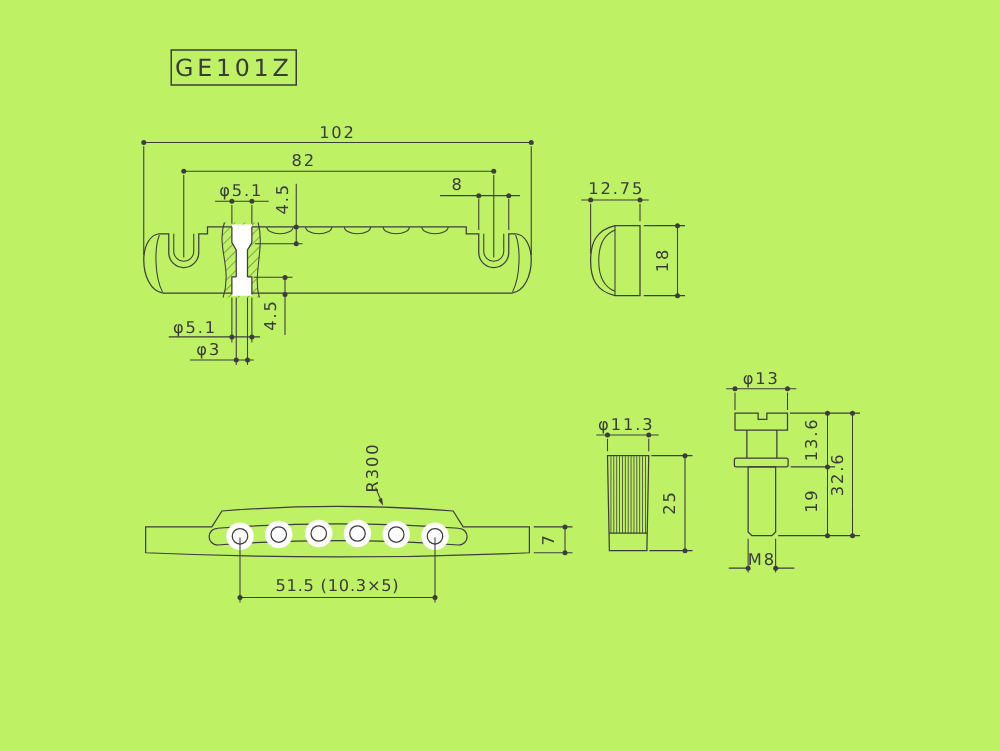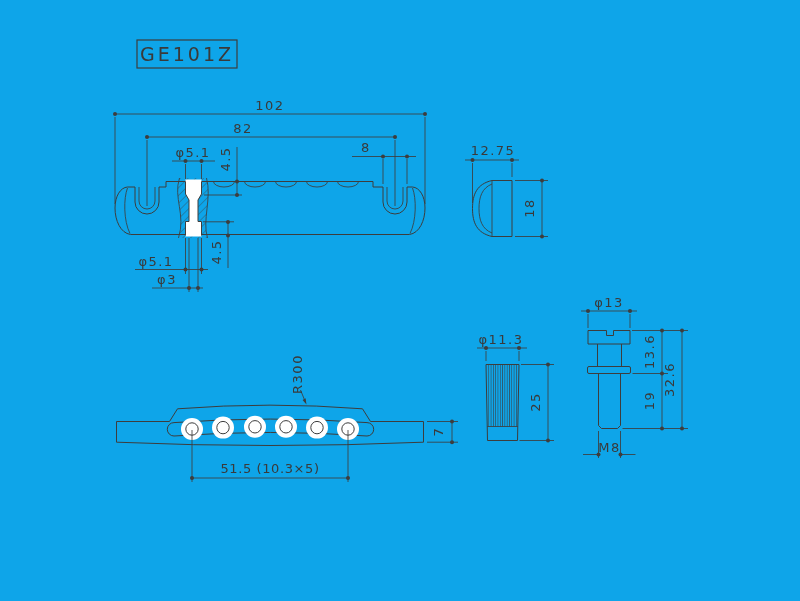--- a/index.html
+++ b/index.html
@@ -1,16 +1,16 @@
 <!DOCTYPE html>
 <html><head>
 <meta charset="utf-8">
 <style>
   html,body{margin:0;padding:0;background:#ffffff;}
-  .sheet{position:relative;width:800px;height:601px;background:#0ea5e9;overflow:hidden;}
+  .sheet{position:relative;width:800px;height:601px;background:#bef264;overflow:hidden;}
   svg{display:block;}
   svg text{font-family:"DejaVu Sans","Liberation Sans",sans-serif;font-size:13px;fill:#3a3a3a;letter-spacing:1.5px;}
   svg text.big{font-size:19px;letter-spacing:3px;}
   svg text.tight{letter-spacing:0.6px;}
   .ln{stroke:#3d3d3d;stroke-width:1;fill:none;}
   .thin{stroke:#3d3d3d;stroke-width:0.85;fill:none;}
   .dot{fill:#3d3d3d;stroke:none;}
   .wfill{fill:#ffffff;stroke:none;}
 </style>
 </head>

